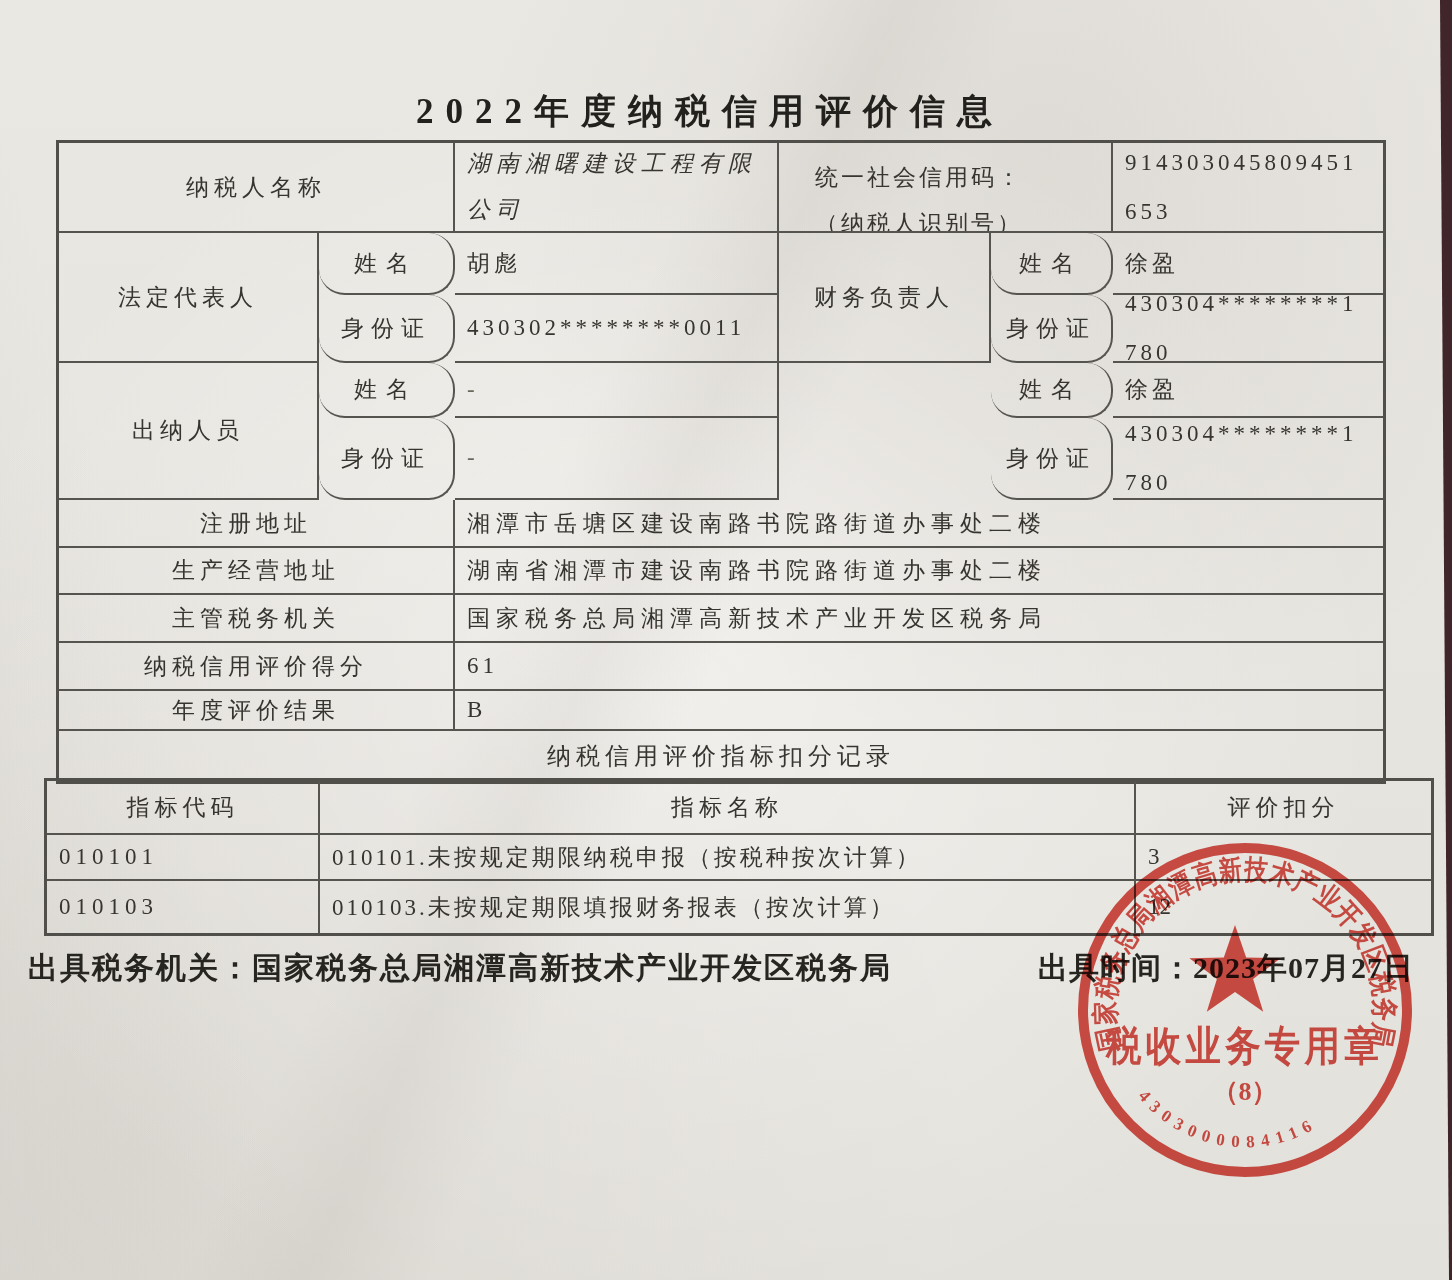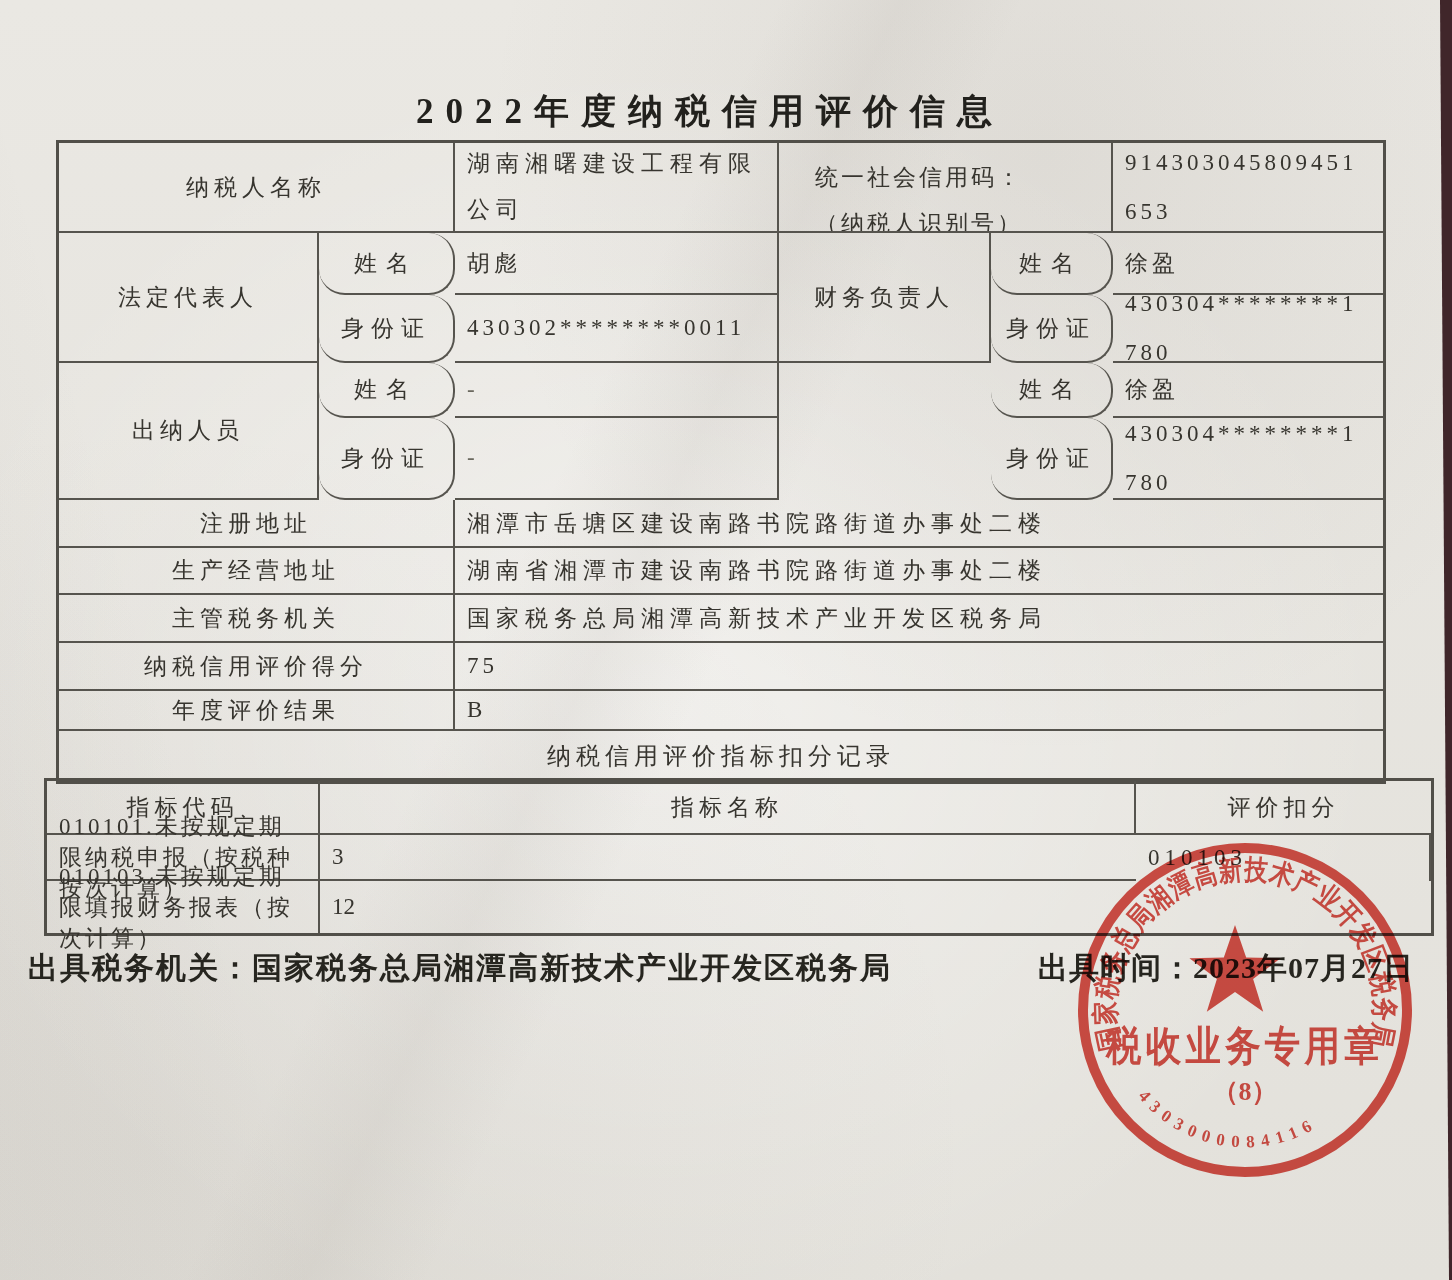--- a/index.html
+++ b/index.html
@@ -35,21 +35,21 @@
   }
   .ut > div{
     border-right:2px solid #56544e;border-bottom:2px solid #56544e;
     box-sizing:border-box;display:flex;align-items:center;
     padding:0 12px;overflow:hidden;
   }
   .ut > div.lbl{justify-content:center;text-align:center;letter-spacing:5px;padding:0 4px;}
   .ut > div.lbl-s{justify-content:center;letter-spacing:9px;padding:0 2px;border-radius:26px;}
   .ut > div.val{letter-spacing:4px;}
   .ut > div.num{letter-spacing:4px;line-height:2.15;word-break:break-all;font-size:23px;}
-  .ut > div.wrap2{line-height:2.0;word-break:break-all;}
+  .ut > div.wrap2{line-height:2.0;word-break:break-all;font-style:italic;}
   .ut .noR{border-right:none;}
   .ut .noB{border-bottom:none;}
   .banner{justify-content:center !important;letter-spacing:5px;font-size:24px;}
   .two-line{display:block !important;padding-top:12px !important;letter-spacing:3px;line-height:2.0;text-align:left;padding-left:36px !important;}
   
   .dt{
     position:absolute;left:44px;top:778px;width:1390px;
     display:grid;
     grid-template-columns:273px 816px 1fr;
     grid-template-rows:54px 46px 52px;
@@ -120,33 +120,34 @@
   <div class="lbl" style="grid-column:1/3;grid-row:6;">注册地址</div>
   <div class="val noR" style="grid-column:3/7;grid-row:6;letter-spacing:6px;">湘潭市岳塘区建设南路书院路街道办事处二楼</div>
 
   <div class="lbl" style="grid-column:1/3;grid-row:7;">生产经营地址</div>
   <div class="val noR" style="grid-column:3/7;grid-row:7;letter-spacing:6px;">湖南省湘潭市建设南路书院路街道办事处二楼</div>
 
   <div class="lbl" style="grid-column:1/3;grid-row:8;">主管税务机关</div>
   <div class="val noR" style="grid-column:3/7;grid-row:8;letter-spacing:6px;">国家税务总局湘潭高新技术产业开发区税务局</div>
 
   <div class="lbl" style="grid-column:1/3;grid-row:9;">纳税信用评价得分</div>
-  <div class="val noR" style="grid-column:3/7;grid-row:9;">75</div>
+  <div class="val noR" style="grid-column:3/7;grid-row:9;">61</div>
 
   <div class="lbl" style="grid-column:1/3;grid-row:10;">年度评价结果</div>
   <div class="val noR" style="grid-column:3/7;grid-row:10;">B</div>
 
   <div class="banner noR noB" style="grid-column:1/7;grid-row:11;">纳税信用评价指标扣分记录</div>
 </div>
 
 <div class="dt">
   <div class="hd">指标代码</div>
   <div class="hd">指标名称</div>
   <div class="hd noR">评价扣分</div>
 
+  <div class="code">010101</div>
   <div style="letter-spacing:3px;">010101.未按规定期限纳税申报（按税种按次计算）</div>
   <div class="noR">3</div>
 
   <div class="code noB">010103</div>
   <div class="noB" style="letter-spacing:3px;">010103.未按规定期限填报财务报表（按次计算）</div>
   <div class="noR noB">12</div>
 </div>
 
 <div class="footer-left">
   <span>出具税务机关：</span><span>国家税务总局湘潭高新技术产业开发区税务局</span>

